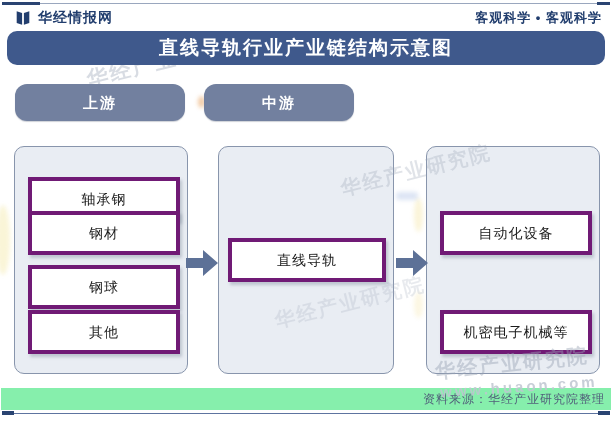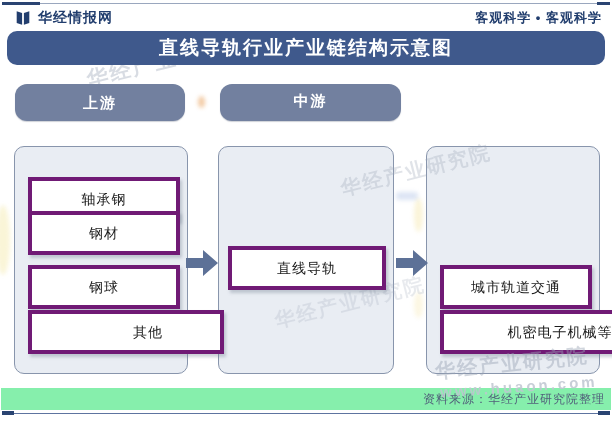--- a/index.html
+++ b/index.html
@@ -29,39 +29,39 @@
     position:absolute;left:7px;top:31px;width:598px;height:34px;background:#3f598c;border-radius:10px;
     color:#ffffff;font-size:19px;font-weight:700;text-align:center;line-height:34px;letter-spacing:2px;z-index:4;
   }
   
   .pill{
     position:absolute;top:84px;height:37px;background:#72809f;border-radius:12px;z-index:3;
     color:#ffffff;font-size:15px;font-weight:700;text-align:center;line-height:37px;letter-spacing:2px;
     box-shadow:0 1px 1px rgba(60,70,95,.25);
   }
   .pill.up{left:15px;width:170px;}
-  .pill.mid{left:220px;width:181px;font-family:Liberation Mono, monospace;}
+  .pill.mid{left:204px;width:150px;}
   .pill.down{left:425px;width:170px;}
   
   .panel{
     position:absolute;top:146px;height:226px;background:#e9edf3;border:1px solid #8895ac;border-radius:10px;z-index:2;
   }
   .panel.up{left:14px;width:172px;}
   .panel.mid{left:218px;width:174px;}
   .panel.down{left:426px;width:172px;}
   
   .item{
     position:absolute;height:36px;background:#ffffff;border:4px solid #701a75;z-index:3;
     font-size:14px;color:#1c1c1c;text-align:center;line-height:36px;letter-spacing:1px;
     box-shadow:2px 3px 3px rgba(110,120,140,.35);
   }
   .item.l{left:28px;width:144px;}
   .item.r{left:440px;width:144px;}
-  .row0{top:177px;} .row1{top:211px;} .row2{top:265px;} .row3{top:310px;padding-left:44px;}
-  .item.c{left:228px;top:246px;width:150px;}
+  .row0{top:177px;} .row1{top:211px;} .row2{top:265px;} .row3{top:310px;}
+  .item.c{left:228px;top:238px;width:150px;}
   
   .arrow{position:absolute;top:248px;width:32px;height:30px;z-index:3;}
   .arrow.a1{left:186px;}
   .arrow.a2{left:396px;}
   
   .footer-bar{
     position:absolute;left:1px;top:388px;width:610px;height:22px;background:#86efac;z-index:4;
     font-size:12px;color:#51607a;text-align:right;line-height:22px;padding-right:6px;box-sizing:border-box;letter-spacing:1px;
   }
   
@@ -122,21 +122,21 @@
   <div class="panel mid"></div>
   <div class="panel down"></div>
 
   <div class="item l row0">轴承钢</div>
   <div class="item l row1">钢材</div>
   <div class="item l row2">钢球</div>
   <div class="item l row3">其他</div>
 
   <div class="item c">直线导轨</div>
 
-  <div class="item r row2">城市轨道交通</div>
+  <div class="item r row1">自动化设备</div>
   <div class="item r row3">机密电子机械等</div>
 
   <span class="arrow a1">
     <svg viewBox="0 0 32 30" width="32" height="30" aria-hidden="true">
       <path d="M0 10 L17 10 L17 2 L32 15 L17 28 L17 20 L0 20 Z" fill="#5d7197"></path>
     </svg>
   </span>
   <span class="arrow a2">
     <svg viewBox="0 0 32 30" width="32" height="30" aria-hidden="true">
       <path d="M0 10 L17 10 L17 2 L32 15 L17 28 L17 20 L0 20 Z" fill="#5d7197"></path>

